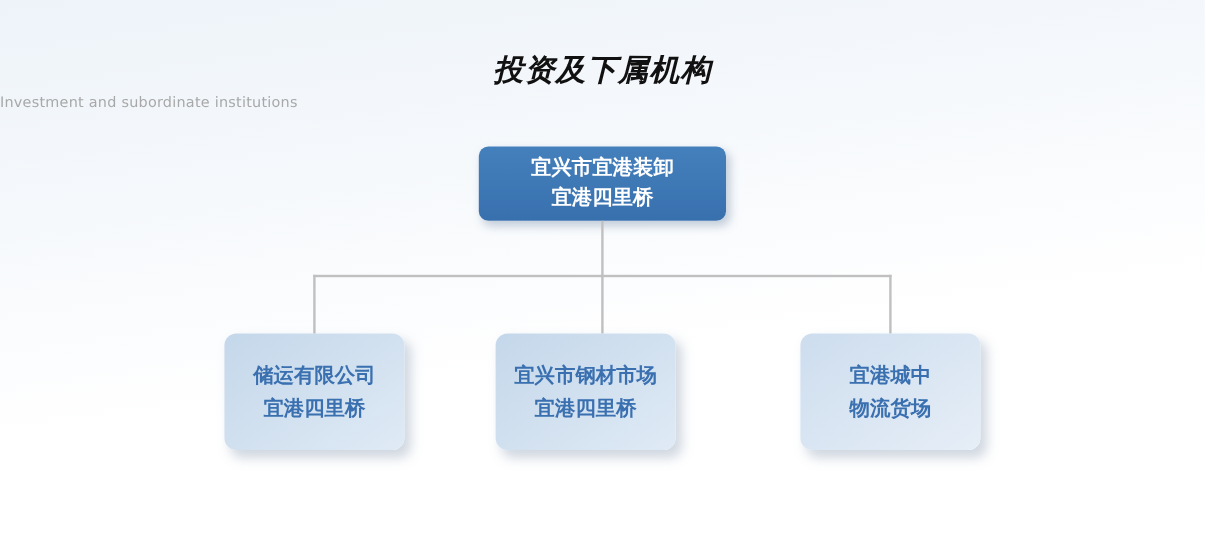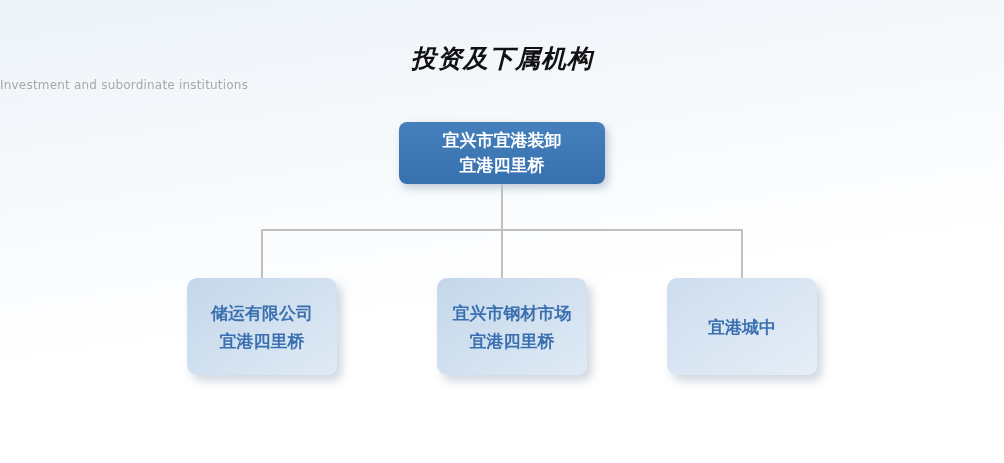--- a/index.html
+++ b/index.html
@@ -76,21 +76,21 @@
     border-radius: 10px;
     background: linear-gradient(145deg,
       var(--child-fill-top, #c4d7ea),
       var(--child-fill-bottom, #dfeaf5));
     color: var(--child-text, #3a70b0);
     font-size: 17px;
     line-height: 28px;
     box-shadow: 5px 6px 10px rgba(120, 140, 165, 0.35);
   }
   .child-node.pos-1 { left: 187px; }
-  .child-node.pos-2 { left: 437px; justify-content: center; }
+  .child-node.pos-2 { left: 413px; justify-content: center; }
   .child-node.pos-3 {
     left: 667px;
     background: linear-gradient(145deg, #cdddee, #e6eef7);
   }
   .connector {
     position: absolute;
     background: var(--connector, #c0c0c0);
   }
   .connector-stem {
     left: calc(50% - 1px);
@@ -141,15 +141,16 @@
     <span class="node-line">宜港四里桥</span>
   </div>
 
   <div class="org-node child-node pos-2">
     <span class="node-line">宜兴市钢材市场</span>
     <span class="node-line">宜港四里桥</span>
   </div>
 
   <div class="org-node child-node pos-3">
     <span class="node-line">宜港城中</span>
+    <span class="node-line">物流货场</span>
   </div>
 
 </div>
 
 </body></html>

